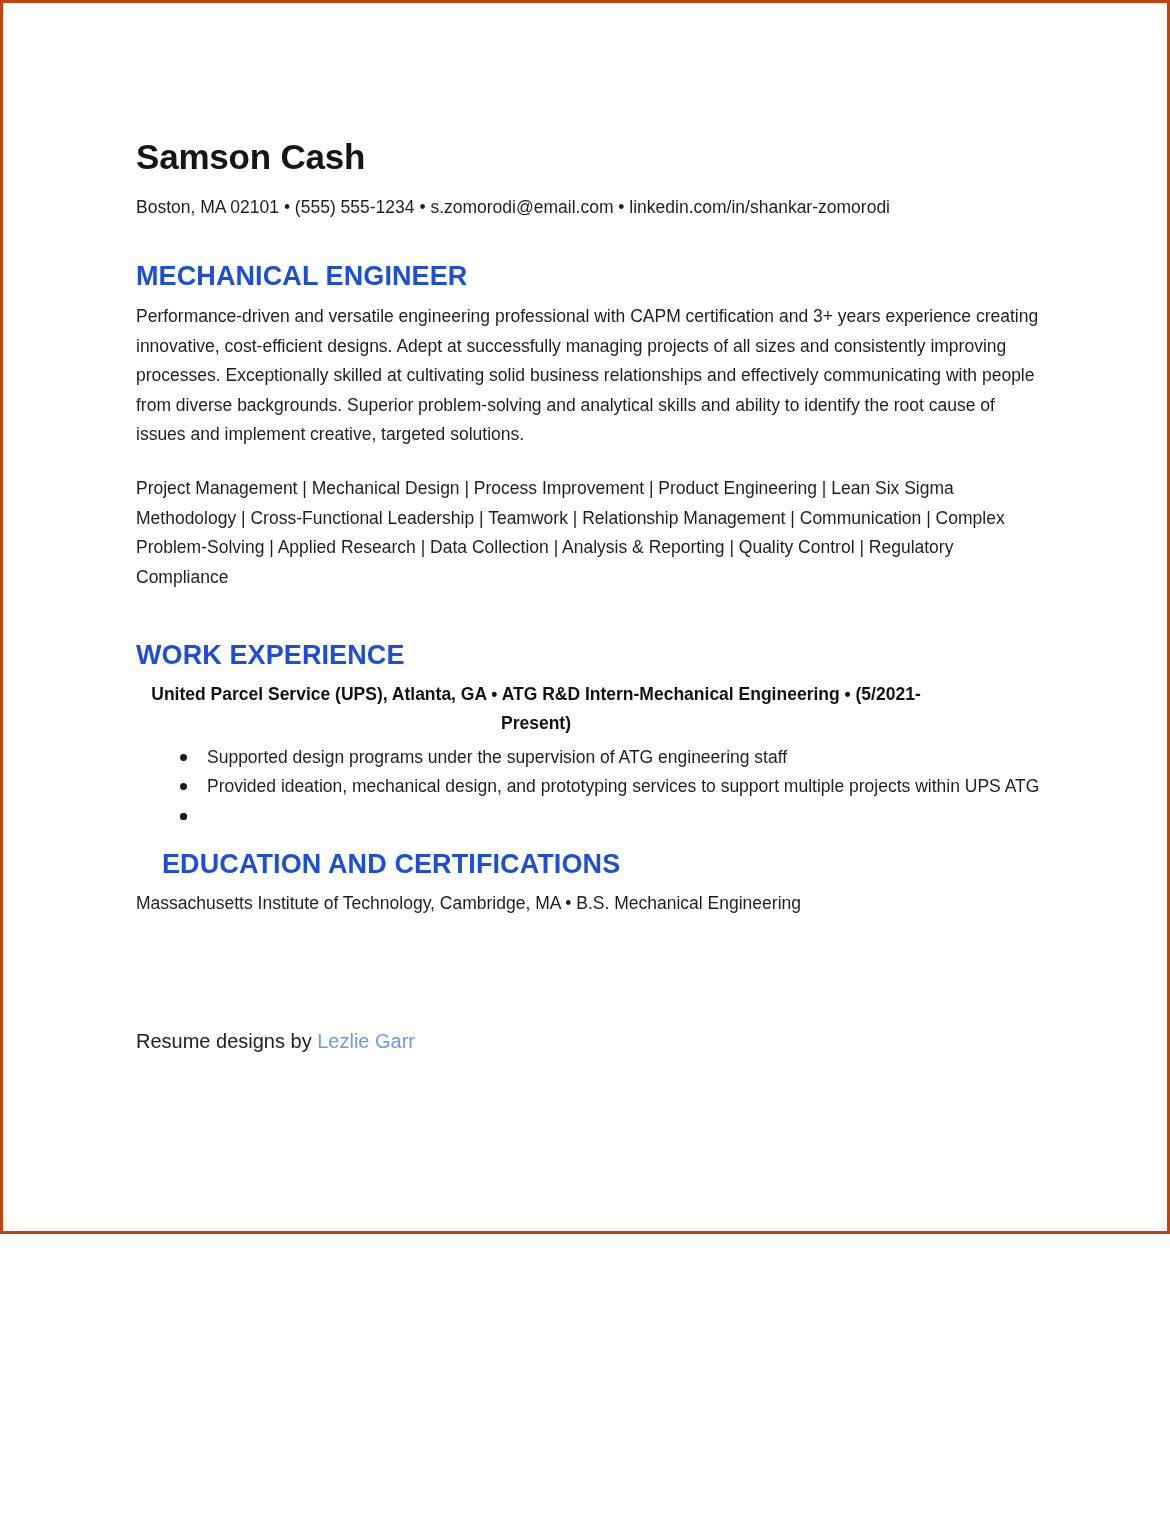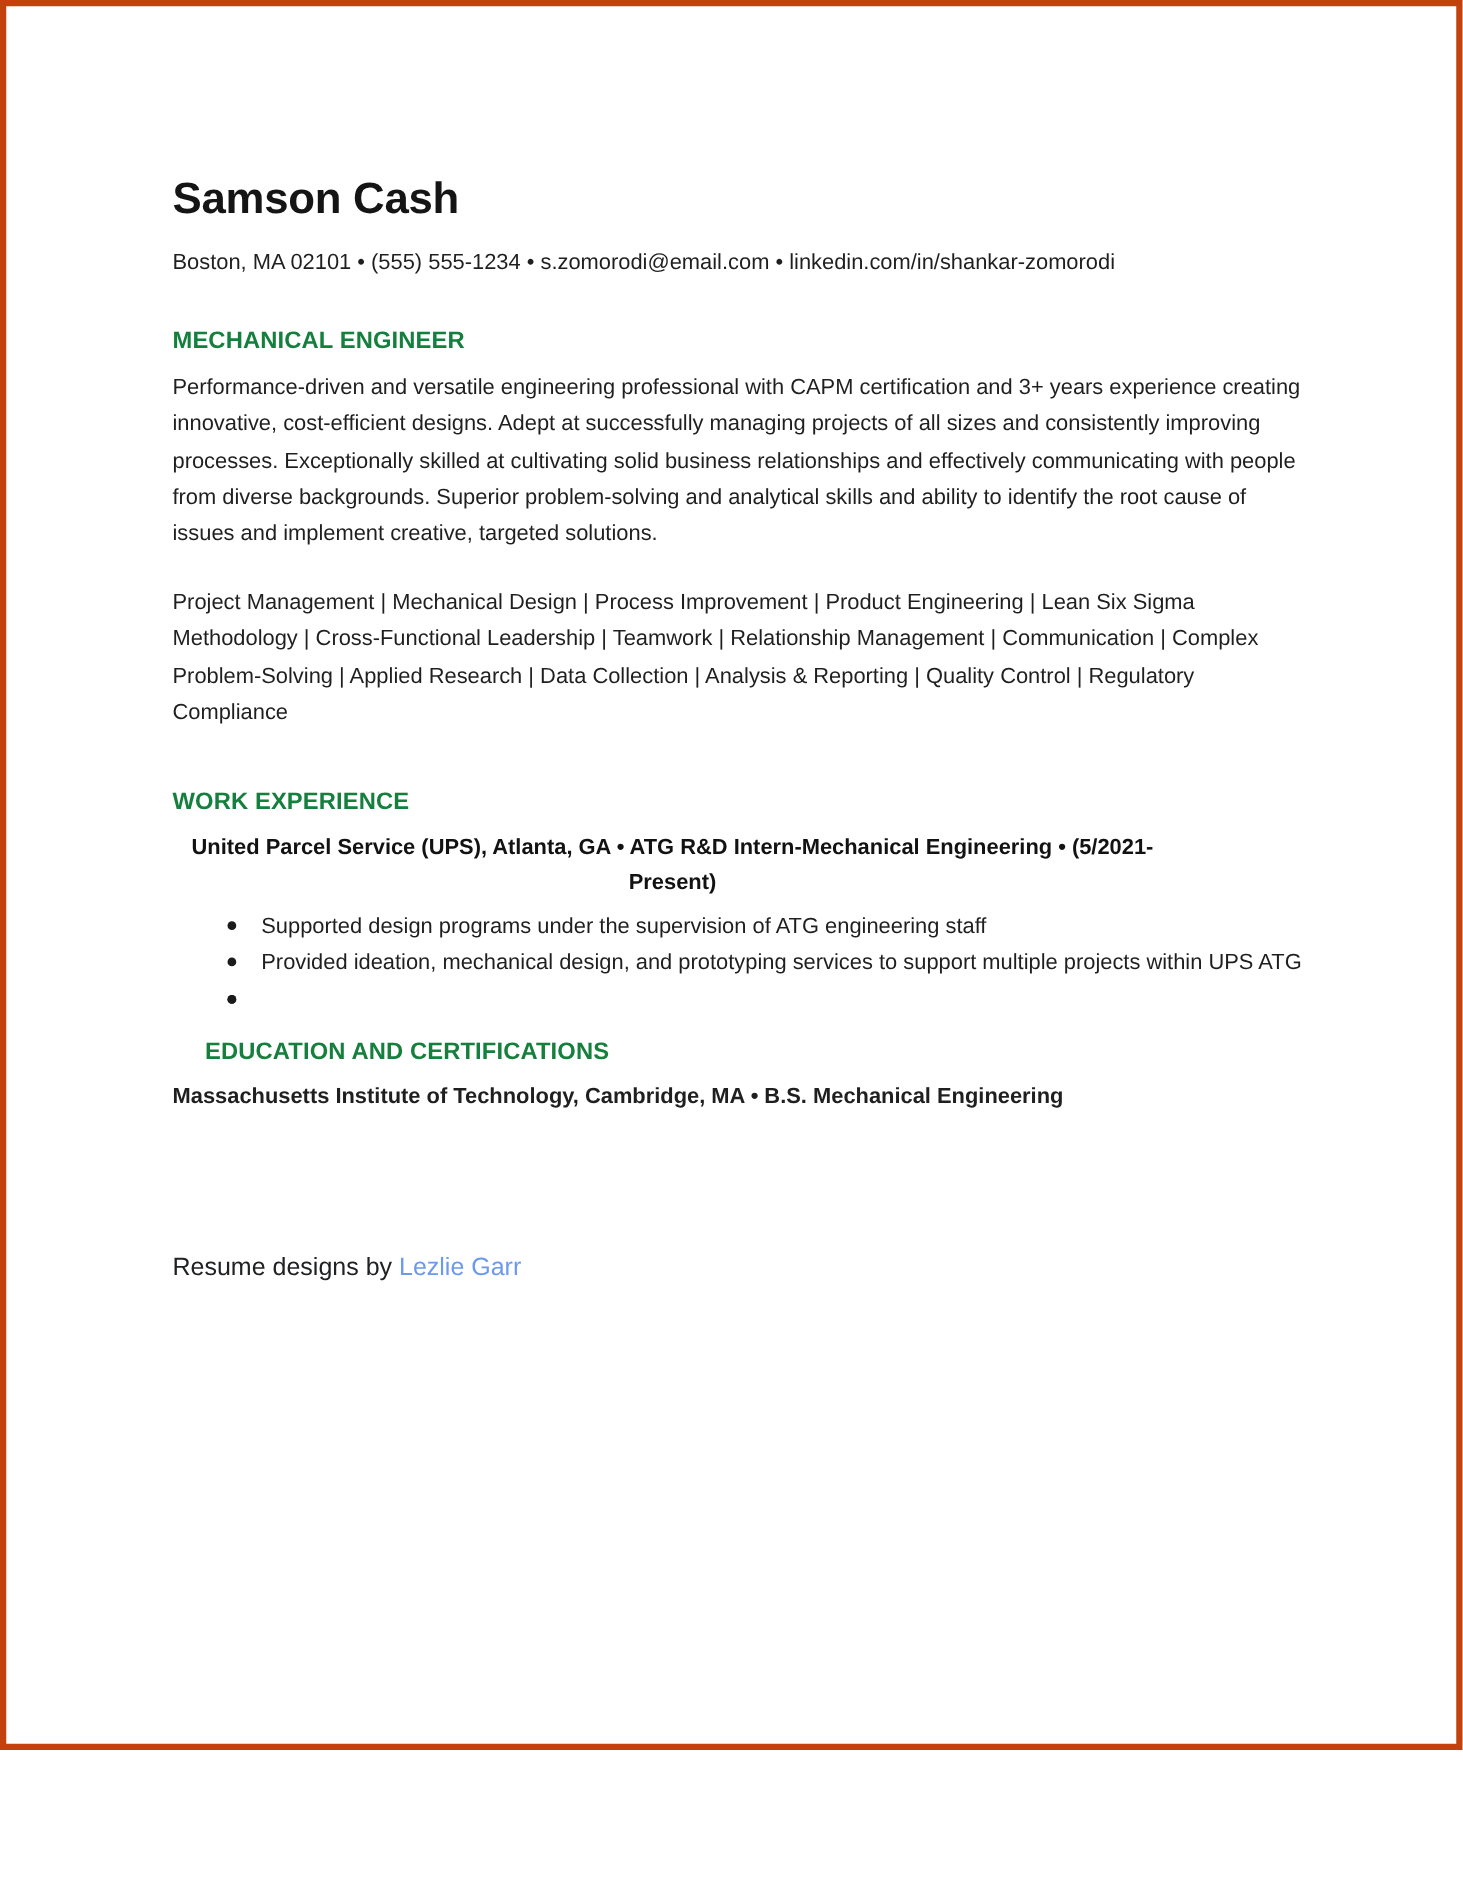--- a/index.html
+++ b/index.html
@@ -11,23 +11,23 @@
     height: 1513px;
     background: #ffffff;
     font-family: "Liberation Sans", sans-serif;
     -webkit-font-smoothing: antialiased;
   }
 
   .page {
     position: relative;
     box-sizing: border-box;
     width: 1170px;
-    height: 1400px;
+    height: 1234px;
     background: #ffffff;
-    border: 5px solid #c2410c;
+    border: 3px solid #c2410c;
     overflow: hidden;
   }
 
   .sheet {
     position: absolute;
     left: 133px;
     top: 0;
     width: 912px;
   }
 
@@ -46,41 +46,41 @@
     font-size: 17.5px;
     color: #1f1f1f;
     line-height: 1.5;
     margin: 0;
     padding-top: 18px;
     white-space: nowrap;
   }
 
   
   .section-heading {
-    font-size: 19px;
+    font-size: 27px;
     font-weight: bold;
-    color: #15803d;
+    color: #1d4ed8;
     letter-spacing: 0.1px;
     line-height: 1.2;
     margin: 0;
   }
   .sh-title      { padding-top: 40px; }
   .sh-work       { padding-top: 47px; }
   .sh-education  { padding-top: 46px; margin-left: 26px; }
 
   
   .body-text {
     font-size: 17.5px;
     color: #1f1f1f;
     line-height: 1.68;
     margin: 0;
   }
   .summary   { padding-top: 10px; }
   .skills    { padding-top: 25px; }
-  .edu-line  { padding-top: 9px; font-weight: bold; }
+  .edu-line  { padding-top: 9px; }
 
   
   .job-header {
     font-size: 17.5px;
     font-weight: bold;
     color: #121212;
     line-height: 1.62;
     margin: 0;
     padding-top: 9px;
     max-width: 800px;

